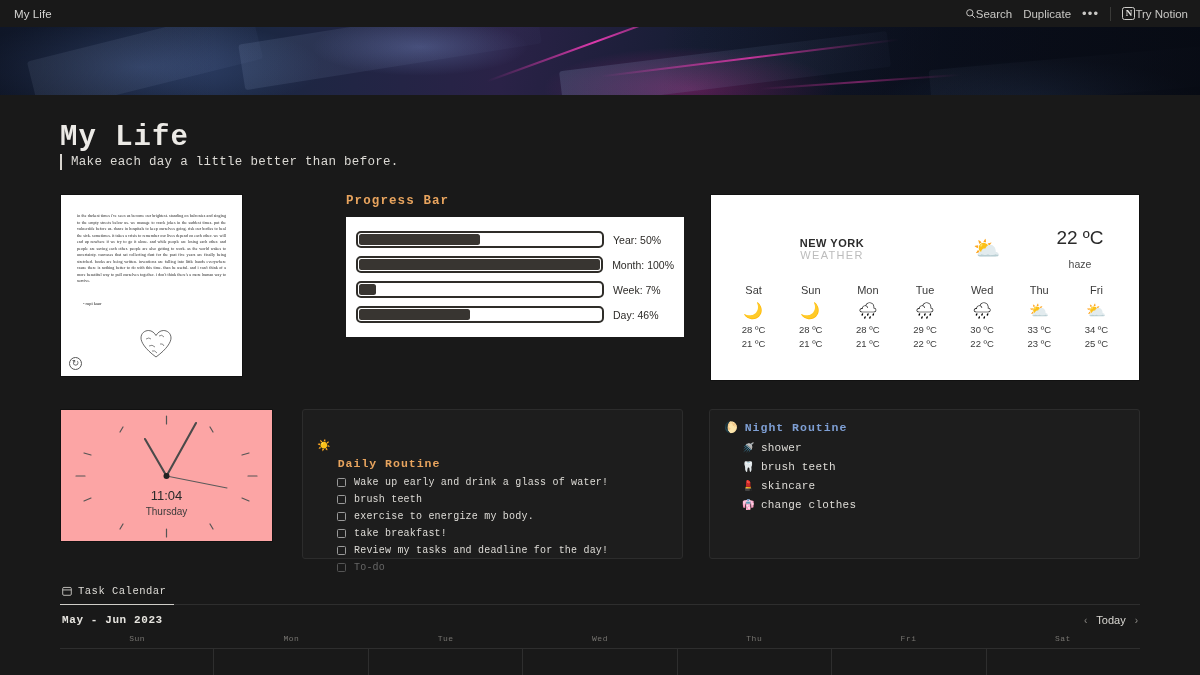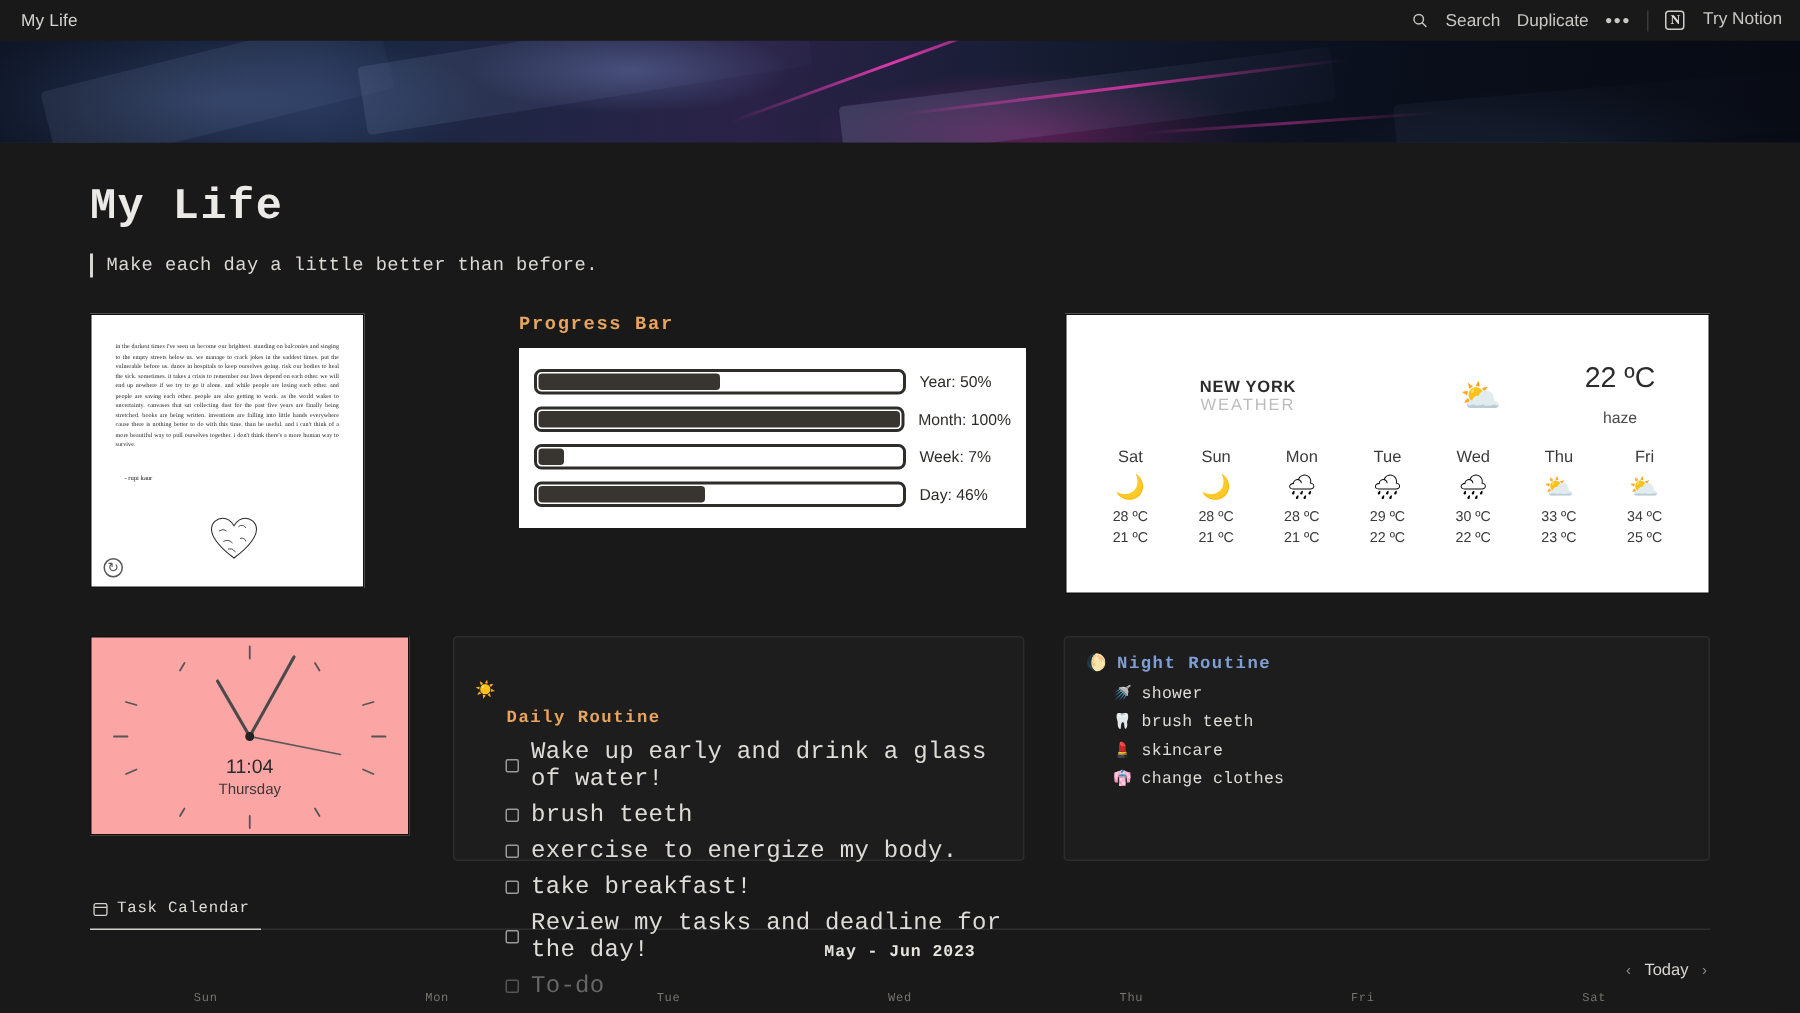--- a/index.html
+++ b/index.html
@@ -20,21 +20,21 @@
     position: relative; z-index: 30;
   }
   #topbar .doc-title {
     font-size: 11.5px; color: #d4d4d2; letter-spacing: .1px;
   }
   #topbar .right {
     margin-left: auto; display: flex; align-items: center; gap: 11px;
   }
   .tb-item {
     font-size: 11.5px; color: #c9c8c5;
-    display: flex; gap: 12px;
+    display: flex; align-items: center; gap: 0;
     cursor: pointer; white-space: nowrap;
   }
   .tb-sep { width: 1px; height: 14px; background: #3a3a38; }
   .notion-logo {
     width: 13px; height: 13px; border: 1.2px solid #cfcecb;
     border-radius: 2.5px; display: flex; align-items: center; justify-content: center;
     font-size: 9px; font-weight: 700; color: #e4e3e0; font-family: "Liberation Serif", serif;
     line-height: 1;
   }
   .dots { letter-spacing: 1.2px; font-size: 13px; color: #c9c8c5; }
@@ -65,21 +65,21 @@
 
   
   #page { padding: 0 0 0 0; }
   .wrap { width: 1080px; margin: 0 auto; }
 
   #page-title {
     font-size: 29px; font-weight: 700; color: #eceae6;
     letter-spacing: 1px; padding-top: 26px;
   }
   #subtitle-row {
-    display: flex; align-items: center; gap: 9px; margin-top: 15px;
+    display: flex; align-items: center; gap: 9px; 
   }
   #subtitle-row .bar { width: 2px; height: 16px; background: #d8d5cf; }
   #subtitle-row .txt { font-size: 12.5px; color: #dcdad5; letter-spacing: .3px; }
 
   
   #row1 { display: flex; gap: 0; margin-top: 24px; align-items: flex-start; }
 
   
   #quote-card {
     width: 183px; height: 183px; background: #fff;
@@ -170,39 +170,39 @@
   .routine-head {
     display: flex; align-items: center; gap: 7px; margin-bottom: 4px;
   }
   .routine-head .ico { font-size: 11px; line-height: 1; }
   .routine-head .ttl { font-size: 11.5px; font-weight: 700; letter-spacing: 1px; }
   #daily-title { color: #e8a45e; margin-top: 36px; }
   #night-title { color: #7e9fd4; }
 
   .todo-row { display: flex; align-items: center; gap: 8px; padding: 3px 0 3px 20px; }
   .cbox { width: 9px; height: 9px; border: 1.2px solid #9a9a9a; border-radius: 1.5px; flex: 0 0 auto; }
-  .todo-row .lbl { font-size: 16px; color: #dedcd7; letter-spacing: .2px; }
+  .todo-row .lbl { font-size: 10px; color: #dedcd7; letter-spacing: .2px; }
   .todo-row.placeholder .lbl { color: #666; }
   .todo-row.placeholder .cbox { border-color: #555; }
 
   .night-row { display: flex; align-items: center; gap: 6px; padding: 3.5px 0 3.5px 18px; }
   .night-row .ico { font-size: 10px; width: 13px; text-align: center; line-height: 1; }
   .night-row .lbl { font-size: 11px; color: #dedcd7; letter-spacing: .2px; }
 
   
   #cal-section { margin-top: 26px; }
   #cal-tabs { border-bottom: 1px solid #2e2e2e; display: flex; }
   #cal-tab {
     display: flex; align-items: center; gap: 6px;
     font-size: 10.5px; color: #dedcd7; letter-spacing: .5px;
     padding: 0 8px 7px 2px; border-bottom: 1.6px solid #cfcdc8;
     margin-bottom: -1px; cursor: pointer;
   }
   #cal-head {
-    display: flex; align-items: center; padding: 9px 2px 8px 2px; flex-direction: column;
+    display: flex; padding: 9px 2px 8px 2px;
   }
   #cal-range { font-size: 11px; font-weight: 700; color: #e6e4df; letter-spacing: .6px; }
   #cal-nav { margin-left: auto; display: flex; align-items: center; gap: 9px; }
   #cal-nav .arw { font-size: 10px; color: #8d8b87; cursor: pointer; }
   #cal-nav .today { font-size: 11px; color: #d9d7d2; cursor: pointer; }
 
   #cal-dows { display: flex; }
   #cal-dows .dow {
     flex: 1; text-align: center; font-size: 8px; color: #767470;
     letter-spacing: .5px; padding-bottom: 5px;

